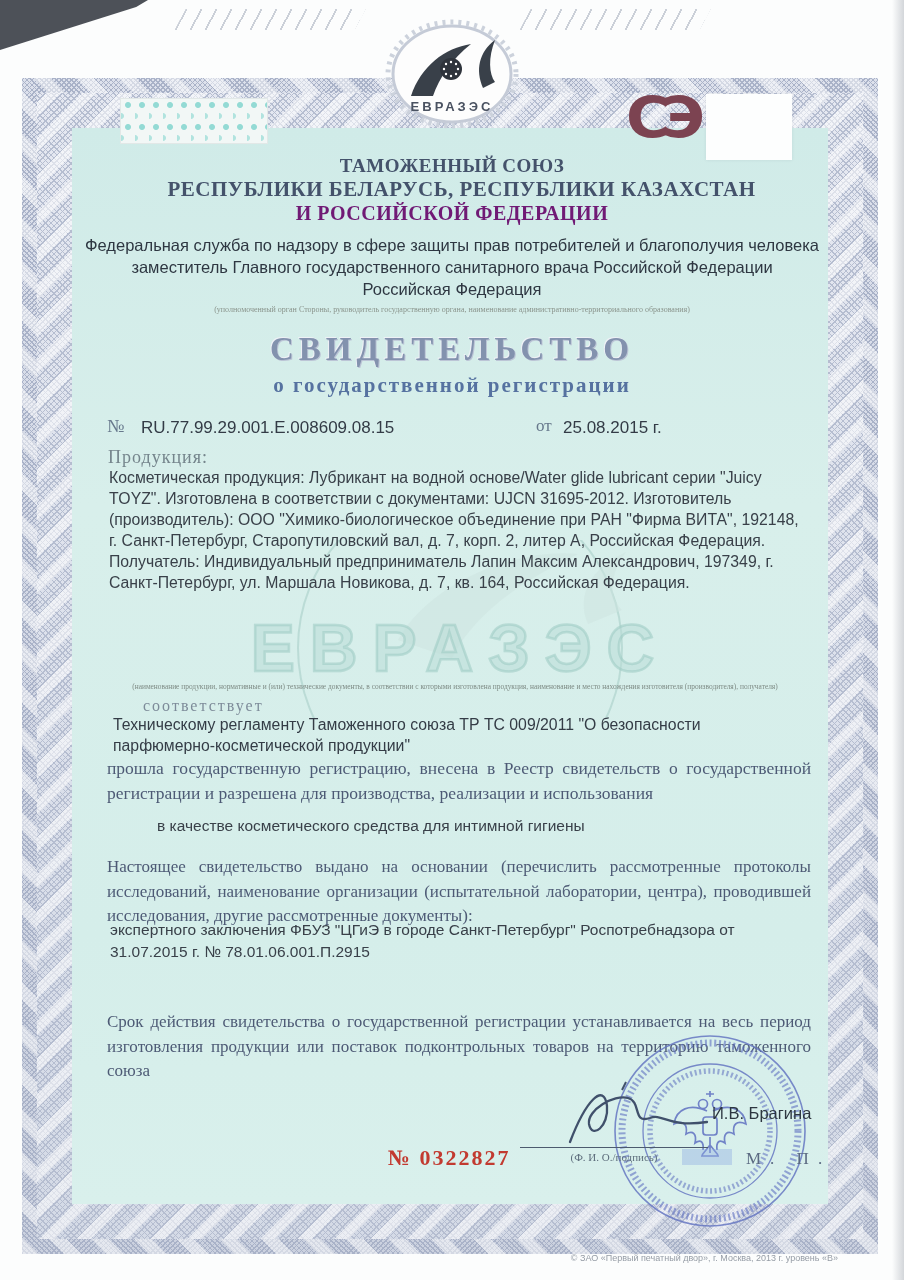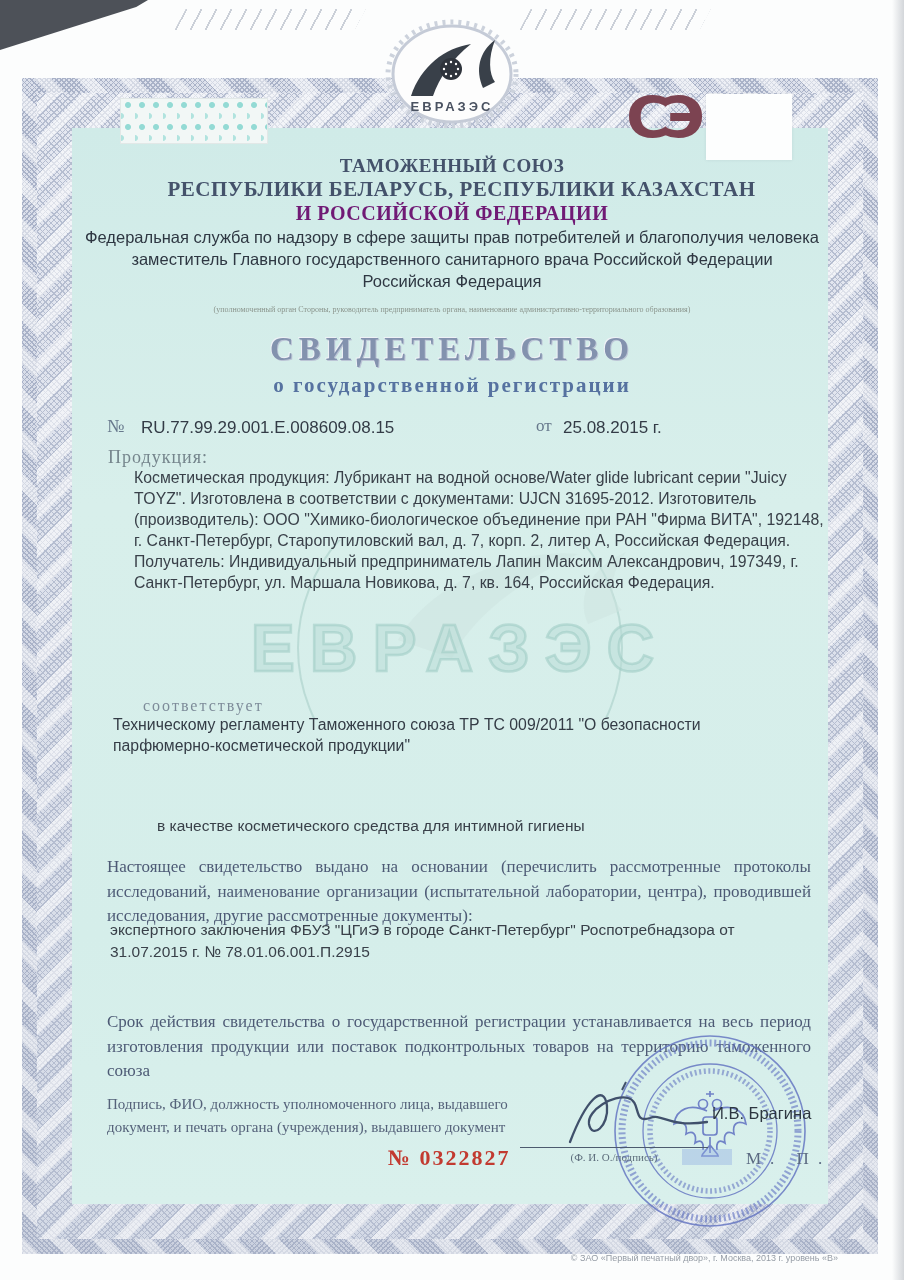--- a/index.html
+++ b/index.html
@@ -44,35 +44,35 @@
     color:#7c4351;letter-spacing:-9px;font-family:"DejaVu Sans",sans-serif;transform:scaleY(.96);}
   .white-box{left:706px;top:94px;width:86px;height:66px;background:#fdfefe;
     box-shadow:0 0 3px rgba(80,90,110,.12);}
 
   
   .ctr{left:0;right:0;text-align:center;}
   .serif{font-family:"Liberation Serif",serif;}
   .h1{top:155px;font-size:19px;font-weight:bold;color:#44526b;letter-spacing:.5px;}
   .h2{top:177px;font-size:21px;font-weight:bold;color:#44526b;letter-spacing:.5px;padding-left:19px;}
   .h3{top:202px;font-size:20px;font-weight:bold;color:#701a75;letter-spacing:.5px;}
-  .auth{font-size:16.5px;color:#2e3742;}
+  .auth{font-size:16.5px;color:#2e3742;margin-top:8px;}
   .auth1{top:228px;} .auth2{top:250px;} .auth3{top:272px;}
   .auth-note{top:305px;font-size:8px;color:#8a948c;}
 
   .title-main{top:331px;font-size:33px;font-weight:bold;letter-spacing:5px;color:#8392ae;
     text-shadow:1px 1px 0 #bcc5d6, -1px -1px 0 #eef1f6;}
   .title-sub{top:373px;font-size:21px;font-weight:bold;letter-spacing:2px;color:#5672a0;}
 
   .no-sign{left:107px;top:416px;font-size:18px;color:#67788c;}
   .no-value{left:141px;top:418px;font-size:17px;color:#333b46;}
   .from-label{left:536px;top:416px;font-size:17px;color:#67788c;}
   .date{left:563px;top:418px;font-size:17px;color:#333b46;}
 
   .product-label{left:108px;top:447px;font-size:18px;color:#75858c;letter-spacing:1px;}
-  .product-text{left:109px;top:467px;width:700px;font-size:15.8px;line-height:1.33;color:#394049;margin-left:25px;}
+  .product-text{left:109px;top:467px;width:700px;font-size:15.8px;line-height:1.33;color:#394049;}
   .product-note{left:102px;top:682px;width:706px;font-size:7.4px;color:#7e8b85;text-align:center;white-space:nowrap;}
 
   
   .wm-svg{left:248px;top:540px;width:424px;height:178px;}
   .wm-text{left:130px;top:610px;width:660px;text-align:center;font-weight:bold;font-size:66px;
     letter-spacing:15px;color:rgba(186,221,215,.55);-webkit-text-stroke:2.5px rgba(152,199,192,.5);}
 
   .compliance-label{left:107px;top:697px;font-size:16px;color:#7d8b99;letter-spacing:2px;margin-left:36px;}
   .compliance-text{left:113px;top:714px;width:692px;font-size:15.8px;line-height:1.35;color:#343c46;}
 
@@ -143,44 +143,45 @@
   <div class="abs holo"></div>
   <div class="abs se-logo">СЭ</div>
   <div class="abs white-box"></div>
 
   <div class="abs ctr serif h1">ТАМОЖЕННЫЙ СОЮЗ</div>
   <div class="abs ctr serif h2">РЕСПУБЛИКИ БЕЛАРУСЬ, РЕСПУБЛИКИ КАЗАХСТАН</div>
   <div class="abs ctr serif h3">И РОССИЙСКОЙ ФЕДЕРАЦИИ</div>
   <div class="abs ctr auth auth1">Федеральная служба по надзору в сфере защиты прав потребителей и благополучия человека</div>
   <div class="abs ctr auth auth2">заместитель Главного государственного санитарного врача Российской Федерации</div>
   <div class="abs ctr auth auth3">Российская Федерация</div>
-  <div class="abs ctr serif auth-note">(уполномоченный орган Стороны, руководитель предприниматель органа, наименование административно-территориального образования)</div>
+  <div class="abs ctr serif auth-note">(уполномоченный орган Стороны, руководитель государственную органа, наименование административно-территориального образования)</div>
 
   <div class="abs ctr serif title-main">СВИДЕТЕЛЬСТВО</div>
   <div class="abs ctr serif title-sub">о государственной регистрации</div>
 
   <div class="abs serif no-sign">№</div>
   <div class="abs no-value">RU.77.99.29.001.Е.008609.08.15</div>
   <div class="abs serif from-label">от</div>
   <div class="abs date">25.08.2015 г.</div>
 
   <div class="abs serif product-label">Продукция:</div>
   <div class="abs product-text">Косметическая продукция: Лубрикант на водной основе/Water glide lubricant серии "Juicy TOYZ". Изготовлена в соответствии с документами: UJCN 31695-2012. Изготовитель (производитель): ООО "Химико-биологическое объединение при РАН "Фирма ВИТА", 192148, г. Санкт-Петербург, Старопутиловский вал, д. 7, корп. 2, литер А, Российская Федерация.  Получатель: Индивидуальный предприниматель Лапин Максим Александрович, 197349, г. Санкт-Петербург, ул. Маршала Новикова, д. 7, кв. 164, Российская Федерация.</div>
+  <div class="abs serif product-note">(наименование продукции, нормативные и (или) технические документы, в соответствии с которыми изготовлена продукция, наименование и место нахождения изготовителя (производителя), получателя)</div>
 
   <div class="abs serif compliance-label">соответствует</div>
   <div class="abs compliance-text">Техническому регламенту Таможенного союза ТР ТС 009/2011 "О безопасности парфюмерно-косметической продукции"</div>
 
+  <div class="abs serif reg-text">прошла государственную регистрацию, внесена в Реестр свидетельств о государственной регистрации и разрешена для производства, реализации и использования</div>
   <div class="abs reg-usage">в качестве косметического средства для интимной гигиены</div>
 
   <div class="abs serif basis-text">Настоящее свидетельство выдано на основании (перечислить рассмотренные протоколы исследований, наименование организации (испытательной лаборатории, центра), проводившей исследования, другие рассмотренные документы):</div>
   <div class="abs basis-details">экспертного заключения ФБУЗ "ЦГиЭ в городе Санкт-Петербург" Роспотребнадзора от 31.07.2015 г. № 78.01.06.001.П.2915</div>
 
   <div class="abs serif validity-text">Срок действия свидетельства о государственной регистрации устанавливается на весь период изготовления продукции или поставок подконтрольных товаров на территорию таможенного союза</div>
 
-  <div class="abs serif sign-label">Подпись, ФИО, должность уполномоченного лица, выдавшего документ, и печать органа (учреждения), выдавшего документ</div>
 
   <svg class="abs stamp" viewBox="0 0 200 212">
     <g stroke="#6273c1" fill="none">
       <circle cx="100" cy="106" r="95" stroke-width="1.6"></circle>
       <circle cx="100" cy="106" r="88" stroke-width="7" stroke-dasharray="2 2.7" opacity=".75"></circle>
       <circle cx="100" cy="106" r="67" stroke-width="1.3"></circle>
       <circle cx="100" cy="106" r="60" stroke-width="5.5" stroke-dasharray="2 2.6" opacity=".7"></circle>
     </g>
     <g stroke="#5b6cc0" fill="none" stroke-width="1.7">
       <path d="M100 66 v6 M96 69 h8"></path>

